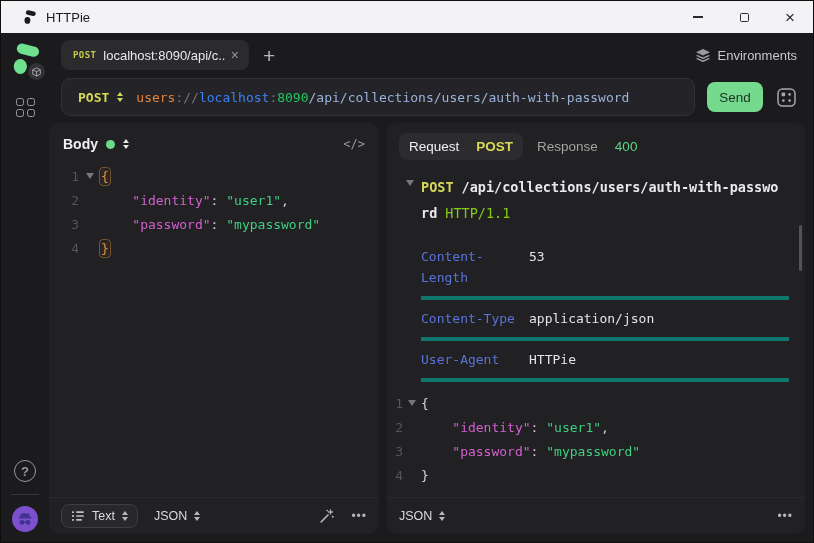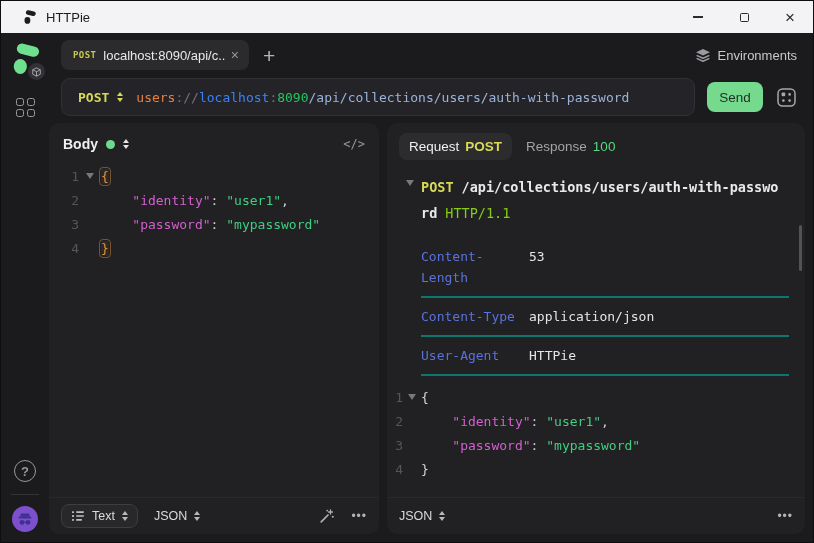--- a/index.html
+++ b/index.html
@@ -99,36 +99,36 @@
     display:flex; align-items:center; padding:0 12px; gap:16px; flex:none; }
   .mode-btn { display:flex; align-items:center; gap:7px; background:#28282b; border:1px solid #3d3d42;
     border-radius:8px; padding:4px 9px; color:#dadadc; font-size:12.5px; }
   .mode-btn .sort, .lang-sel .sort { color:#b8b8bc; }
   .lang-sel { display:flex; align-items:center; gap:7px; color:#dadadc; font-size:12.5px; }
   .footer-spacer { flex:1; }
   .ellipsis { color:#b4b4b8; font-size:12px; letter-spacing:1px; }
 
   
   .resp-tabs { display:flex; align-items:center; padding:10px 12px 8px; gap:4px; }
-  .resp-tab { display:flex; gap:6px; padding:6px 10px; border-radius:8px; font-size:13.5px; }
+  .resp-tab { display:flex; gap:17px; padding:6px 10px; border-radius:8px; font-size:13.5px; }
   .resp-tab.active { background:#2c2c2f; }
   .rt-req-label { color:#f0f0f2; } .rt-req-value { color:#d6da55; font-weight:600; }
   .rt-res-label { color:#a3a3a3; } .rt-res-value { color:#55d880; }
 
   .request-line { display:flex; padding:6px 14px 8px 12px; }
   .req-fold { width:22px; padding-top:6px; display:flex; justify-content:center; flex:none; }
   .req-text { width:362px; font-family:"DejaVu Sans Mono", monospace; font-size:13.5px;
     line-height:26px; font-weight:700; color:#e9e9eb; }
   .req-method { color:#d6da55; margin-right:8px; }
   .req-path { word-break:break-all; }
   .req-proto { color:#84cc16; font-weight:400; margin-left:8px; }
 
   .headers { margin:4px 16px 0 34px; font-family:"DejaVu Sans Mono", monospace; font-size:13px; }
   .hdr-row { display:grid; grid-template-columns:100px 1fr; gap:8px; padding:8px 0;
-    border-bottom:2px solid #0f766e; line-height:21px; }
+    border-bottom:4px solid #0f766e; line-height:21px; }
   .hdr-name { color:#5a72da; overflow-wrap:break-word; }
   .hdr-value { color:#e5e5e8; }
 
   .resp-json { margin-top:9px; padding:0; font-family:"DejaVu Sans Mono", monospace; font-size:13px; }
   .resp-json .ln { width:16px; }
   .resp-json .fold { width:18px; }
 
   .scroll-thumb { position:absolute; right:3px; top:102px; width:3px; height:46px;
     background:#525257; border-radius:2px; }
 
@@ -302,21 +302,21 @@
         </div>
 
         <div class="panel panel-right">
           <div class="resp-tabs">
             <div class="resp-tab active">
               <span class="rt-req-label">Request</span>
               <span class="rt-req-value">POST</span>
             </div>
             <div class="resp-tab">
               <span class="rt-res-label">Response</span>
-              <span class="rt-res-value">100</span>
+              <span class="rt-res-value">400</span>
             </div>
           </div>
 
           <div class="request-line">
             <span class="req-fold">
                 <i class="tri"></i>
               </span>
             <div class="req-text">
               <span class="req-method">POST</span><span class="req-path">/api/collections/users/auth-with-password</span><span class="req-proto">HTTP/1.1</span>
             </div>

